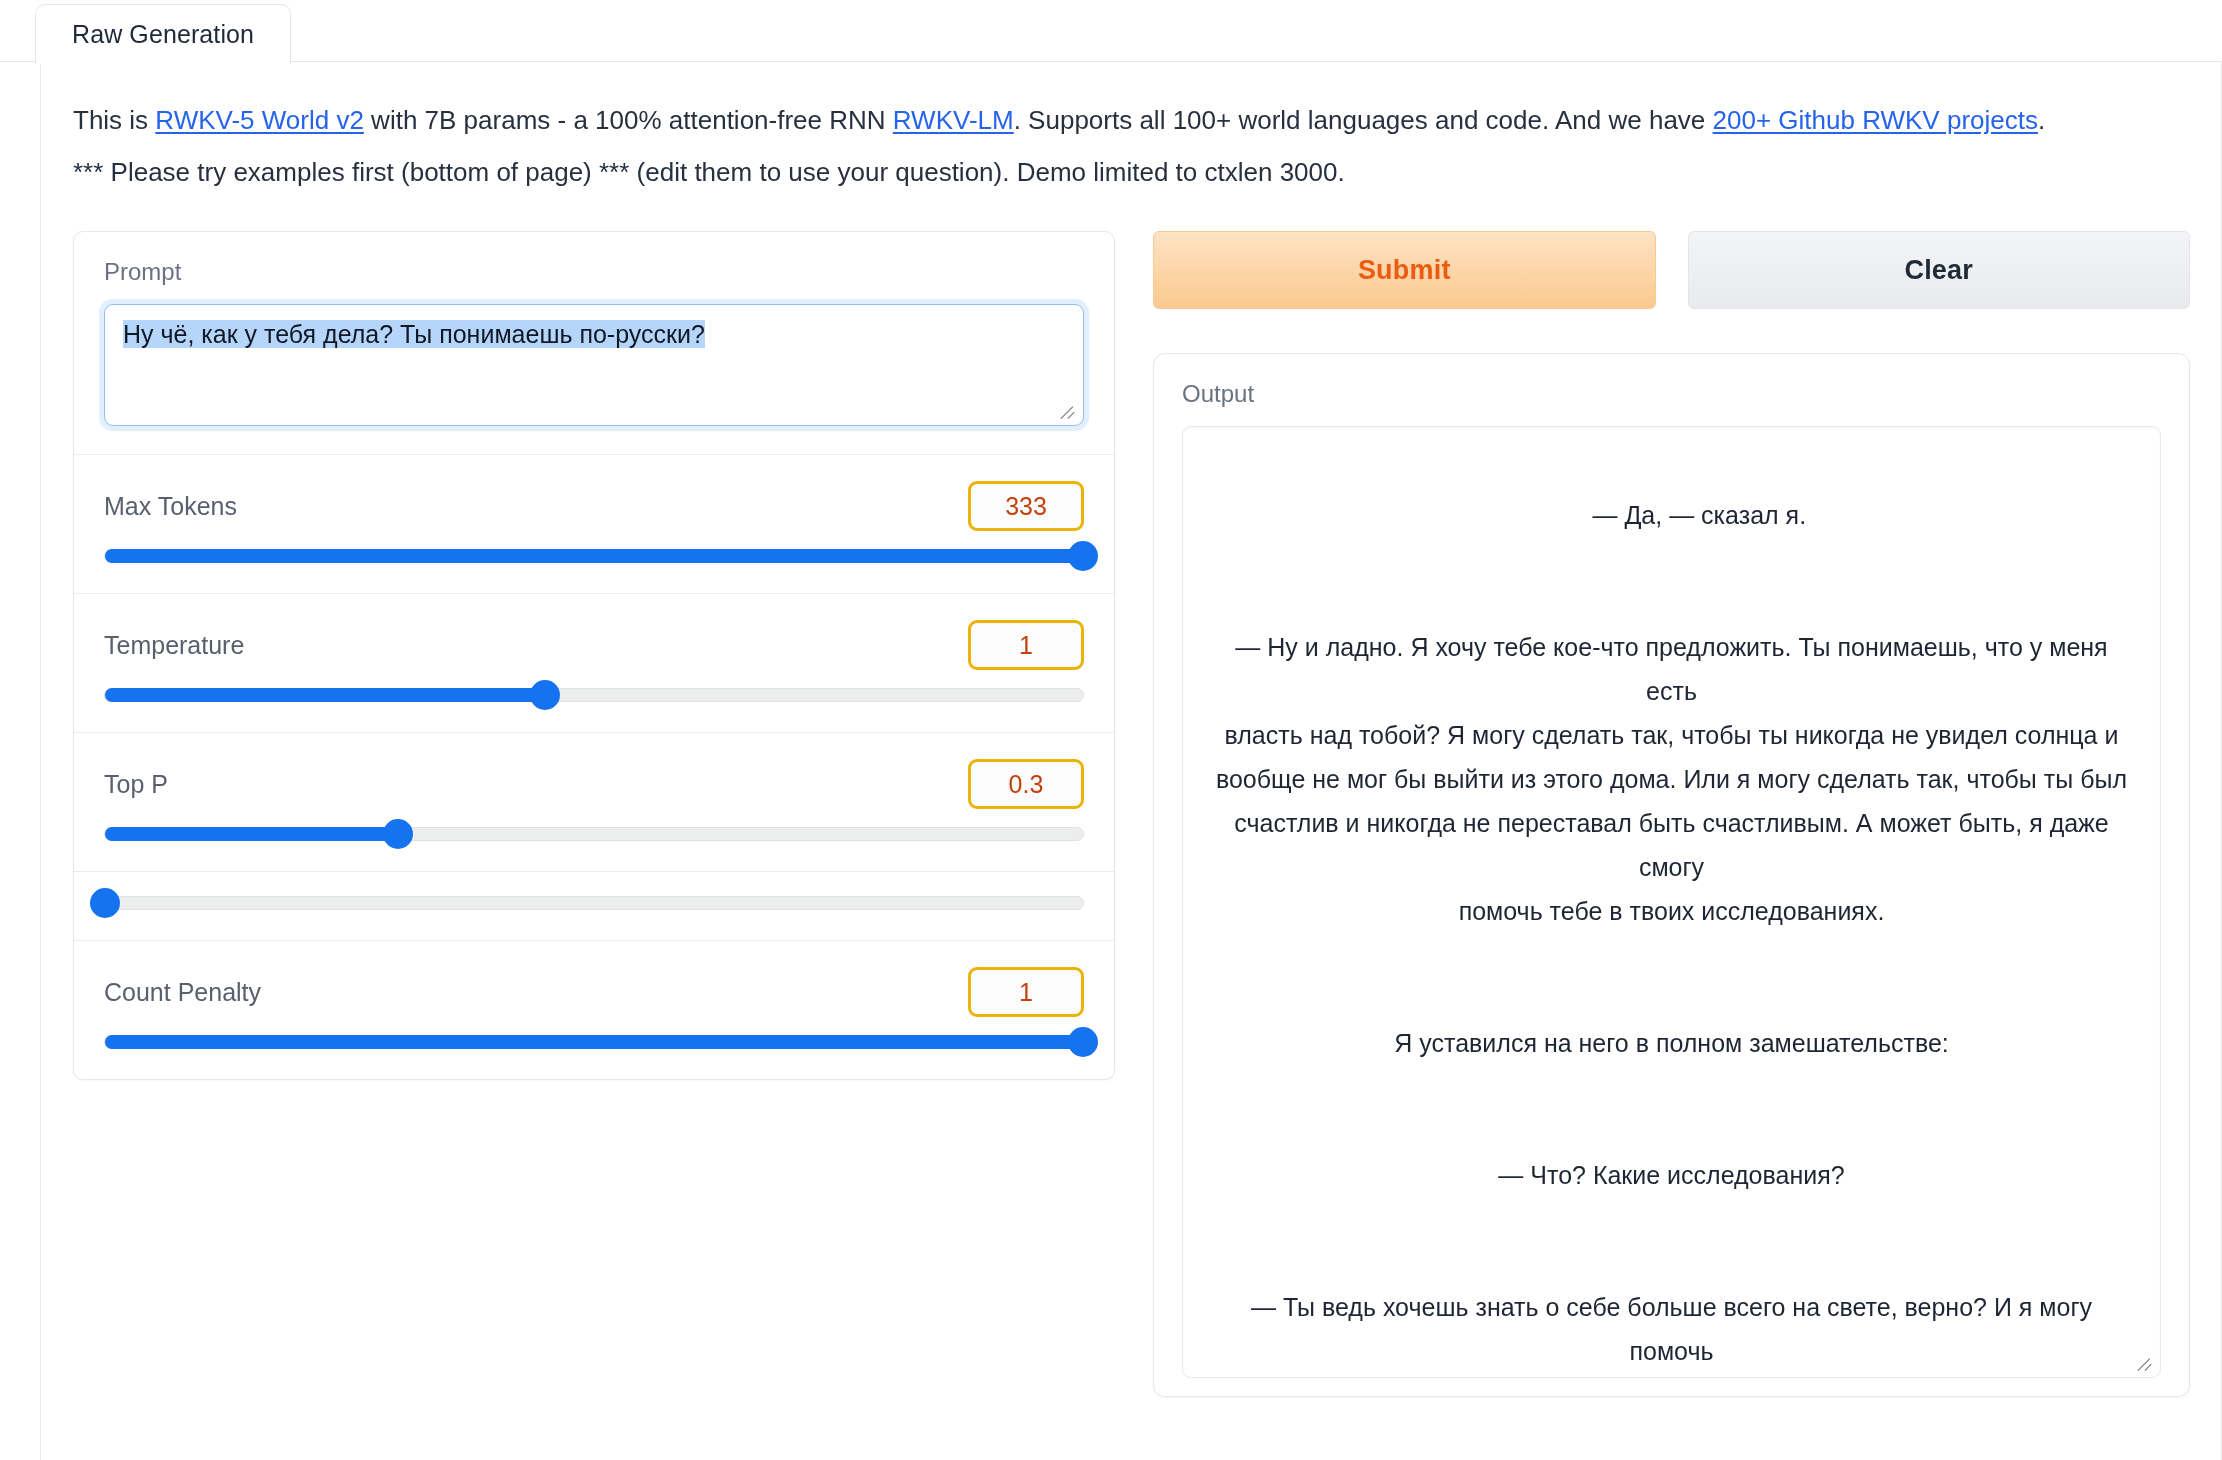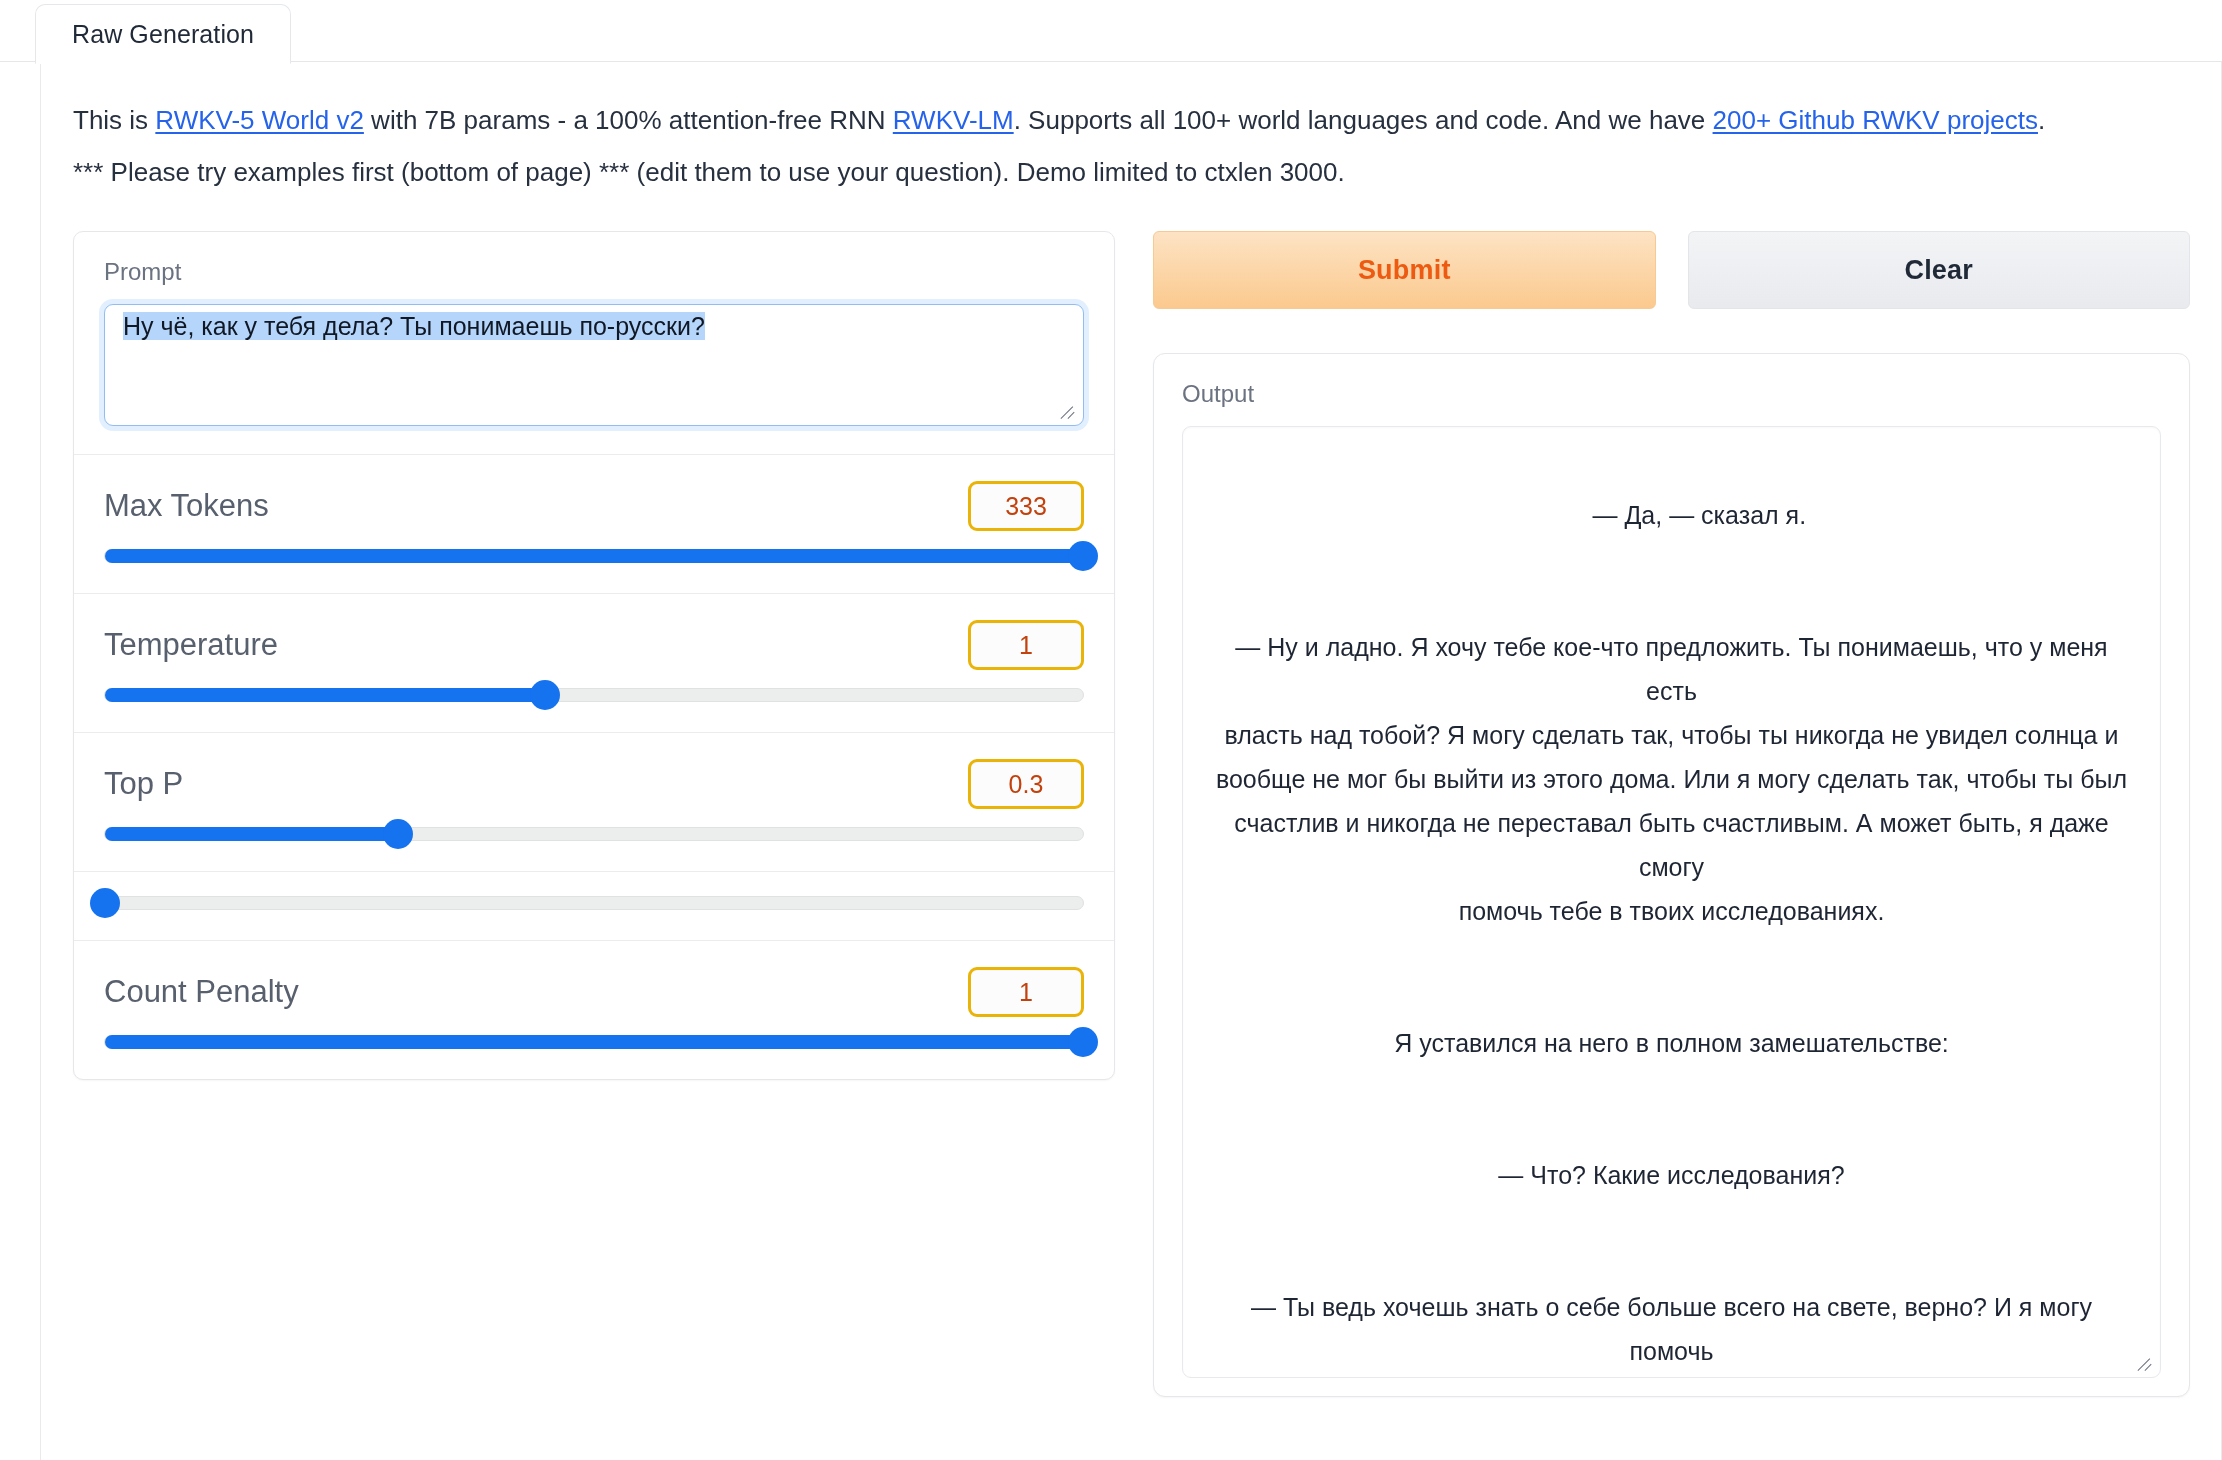--- a/index.html
+++ b/index.html
@@ -117,21 +117,21 @@
     border-bottom: 1px solid #ececef;
   }
   .textbox {
     position: relative;
     width: 100%;
     height: 122px;
     border: 1px solid #93bdf0;
     border-radius: 9px;
     background: #ffffff;
     box-shadow: 0 0 0 5px rgba(147,197,253,0.28);
-    padding: 4px 18px;
+    padding: 12px 18px;
     font-size: 25px;
     line-height: 34px;
     color: #1f2430;
     overflow: hidden;
   }
   .sel {
     background: #b5d6fa;
     color: #101725;
   }
   .resize-grip {
@@ -165,21 +165,21 @@
   .slider-row:last-child { border-bottom: none; }
 
   .slider-head {
     display: flex;
     align-items: center;
     justify-content: space-between;
     height: 54px;
     margin-bottom: 16px;
   }
   .slider-name {
-    font-size: 31px;
+    font-size: 25px;
     color: #58606e;
   }
   .num-box {
     width: 116px;
     height: 50px;
     border: 3px solid #eab308;
     border-radius: 9px;
     background: #fcfcfd;
     display: flex;
     align-items: center;

